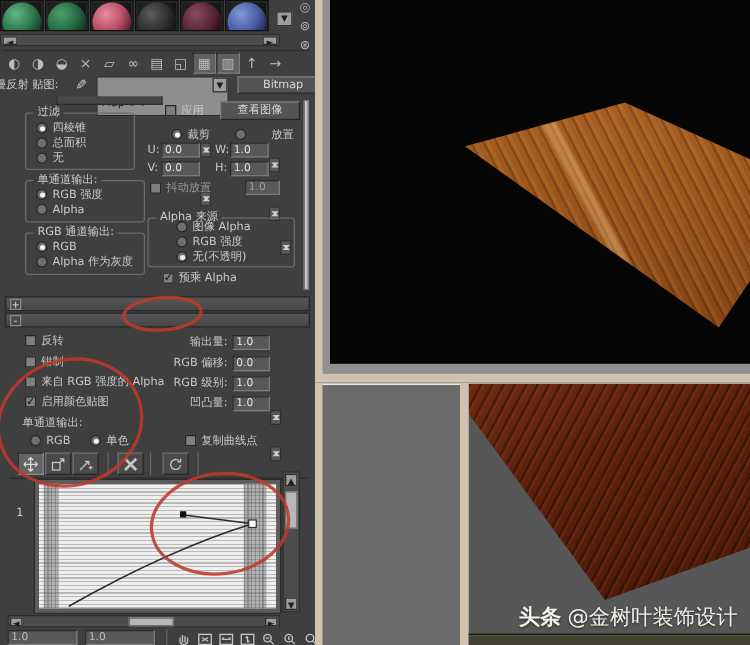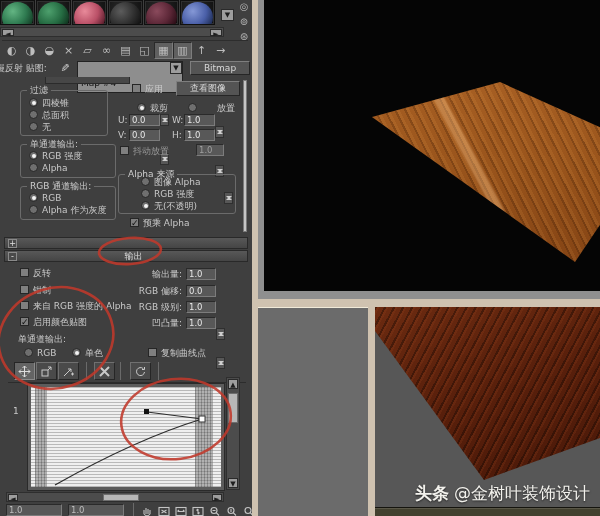--- a/index.html
+++ b/index.html
@@ -122,21 +122,21 @@
       <div class="tbi pressed">▦</div>
       <div class="tbi pressed">▥</div>
       <div class="tbi">↑</div>
       <div class="tbi">→</div>
     </div>
 
     <div class="abs lbl" style="left:-4px;top:63px;">漫反射 贴图:</div>
     <div class="abs" style="left:60px;top:61px;font-size:11px;color:#cfcfcf;transform:rotate(90deg);">✎</div>
     <div class="abs" style="left:77px;top:61px;width:106px;height:14px;background:#8e8e8e;border:1px solid #222;color:#141414;font-size:9px;line-height:12px;padding:15px 3px;">Map #4</div>
     <div class="abs mini-btn" style="left:170px;top:62px;width:12px;height:12px;line-height:11px;">▼</div>
-    <div class="abs btn" style="left:190px;top:61px;width:60px;height:14px;line-height:12px;text-align:center;">Bitmap</div>
+    <div class="abs btn" style="left:190px;top:61px;width:73px;height:14px;line-height:12px;text-align:center;">Bitmap</div>
 
     <div class="abs" style="left:45px;top:77px;width:85px;height:7px;background:#474747;border:1px solid #2b2b2b;border-top:none;"></div>
 
     <div class="abs grp" style="left:20px;top:90px;width:88px;height:46px;">
       <span class="gt">过滤</span>
       <div class="abs" style="left:8px;top:7px;display:flex;gap:4px;">
           <span class="radio on"></span>
           <span class="lbl">四棱锥</span>
         </div>
       <div class="abs" style="left:8px;top:19px;display:flex;gap:4px;">
@@ -227,21 +227,20 @@
         <span class="lbl">预乘 Alpha</span>
       </div>
 
     <div class="abs" style="left:243px;top:80px;width:4px;height:152px;background:#c6c6c6;border:1px solid #7a7a7a;"></div>
 
     <div class="abs rollout" style="left:4px;top:237px;width:244px;">
       <span class="pm">+</span>
     </div>
     <div class="abs rollout" style="left:4px;top:250px;width:244px;">
       <span class="pm">-</span>
-      <span class="rt">输出</span>
     </div>
 
     <div class="abs" style="left:20px;top:268px;display:flex;gap:4px;">
         <span class="chk"></span>
         <span class="lbl">反转</span>
       </div>
     <div class="abs" style="left:20px;top:285px;display:flex;gap:4px;">
         <span class="chk"></span>
         <span class="lbl">钳制</span>
       </div>

